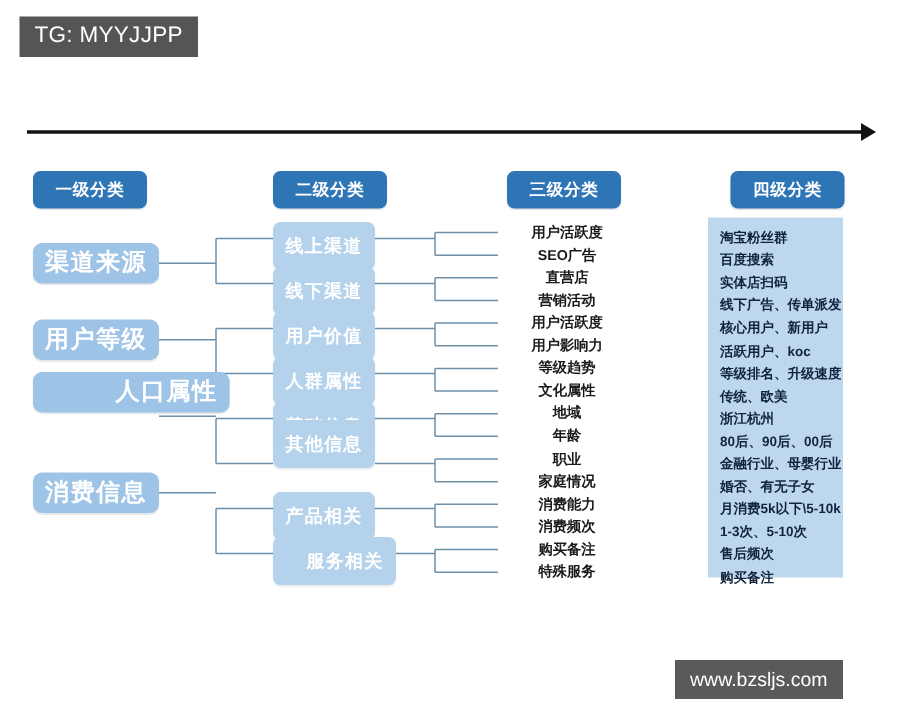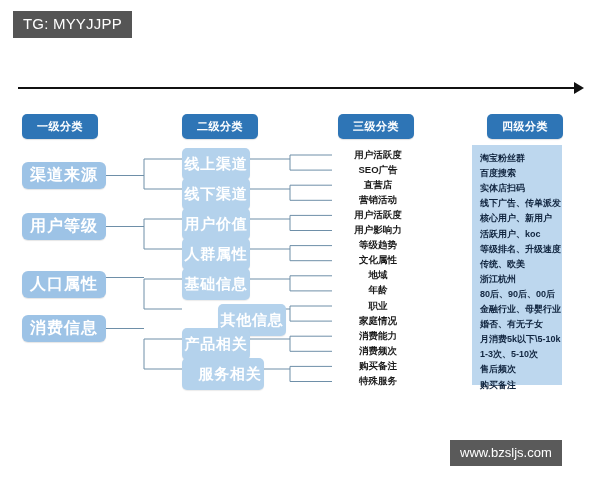--- a/index.html
+++ b/index.html
@@ -84,21 +84,21 @@
 
   
   .l2-box {
     position: absolute;
     left: 182px;
     width: 68px;
     height: 32px;
     background: #b4d2ec;
     border-radius: 5px;
     color: #ffffff;
-    font-size: 15px;
+    font-size: 12px;
     font-weight: bold;
     display: flex;
     align-items: center;
     justify-content: center;
     letter-spacing: 0.8px;
     box-shadow: 0 1px 1px rgba(0,0,0,0.08);
   }
 
   
   .l3-item {
@@ -223,30 +223,30 @@
     </svg>
 
   <div class="col-header" id="hdr-l2">二级分类</div>
   <div class="col-header" id="hdr-l1">一级分类</div>
   <div class="col-header" id="hdr-l3">三级分类</div>
   <div class="col-header" id="hdr-l4">四级分类</div>
 
   <div id="l1-group">
       <div class="l1-box" style="top: 162px;">渠道来源</div>
       <div class="l1-box" style="top: 213px;">用户等级</div>
-      <div class="l1-box" style="top: 271px;">人口属性</div>
+      <div class="l1-box" style="top: 248px; padding-left: 47px;">人口属性</div>
       <div class="l1-box" style="top: 315px;">消费信息</div>
     </div>
   <div id="l2-group">
       <div class="l2-box" style="top: 148px;">线上渠道</div>
       <div class="l2-box" style="top: 178px;">线下渠道</div>
       <div class="l2-box" style="top: 208px;">用户价值</div>
       <div class="l2-box" style="top: 238px;">人群属性</div>
       <div class="l2-box" style="top: 268px;">基础信息</div>
-      <div class="l2-box" style="top: 304px; margin-left: 36px;">其他信息</div>
+      <div class="l2-box" style="top: 280px;">其他信息</div>
       <div class="l2-box" style="top: 328px;">产品相关</div>
       <div class="l2-box" style="top: 358px; padding-left: 14px;">服务相关</div>
     </div>
   <div id="l3-group">
       <div class="l3-item" style="top: 148px;">用户活跃度</div>
       <div class="l3-item" style="top: 163.1px;">SEO广告</div>
       <div class="l3-item" style="top: 178.2px;">直营店</div>
       <div class="l3-item" style="top: 193.3px;">营销活动</div>
       <div class="l3-item" style="top: 208.4px;">用户活跃度</div>
       <div class="l3-item" style="top: 223.5px;">用户影响力</div>

